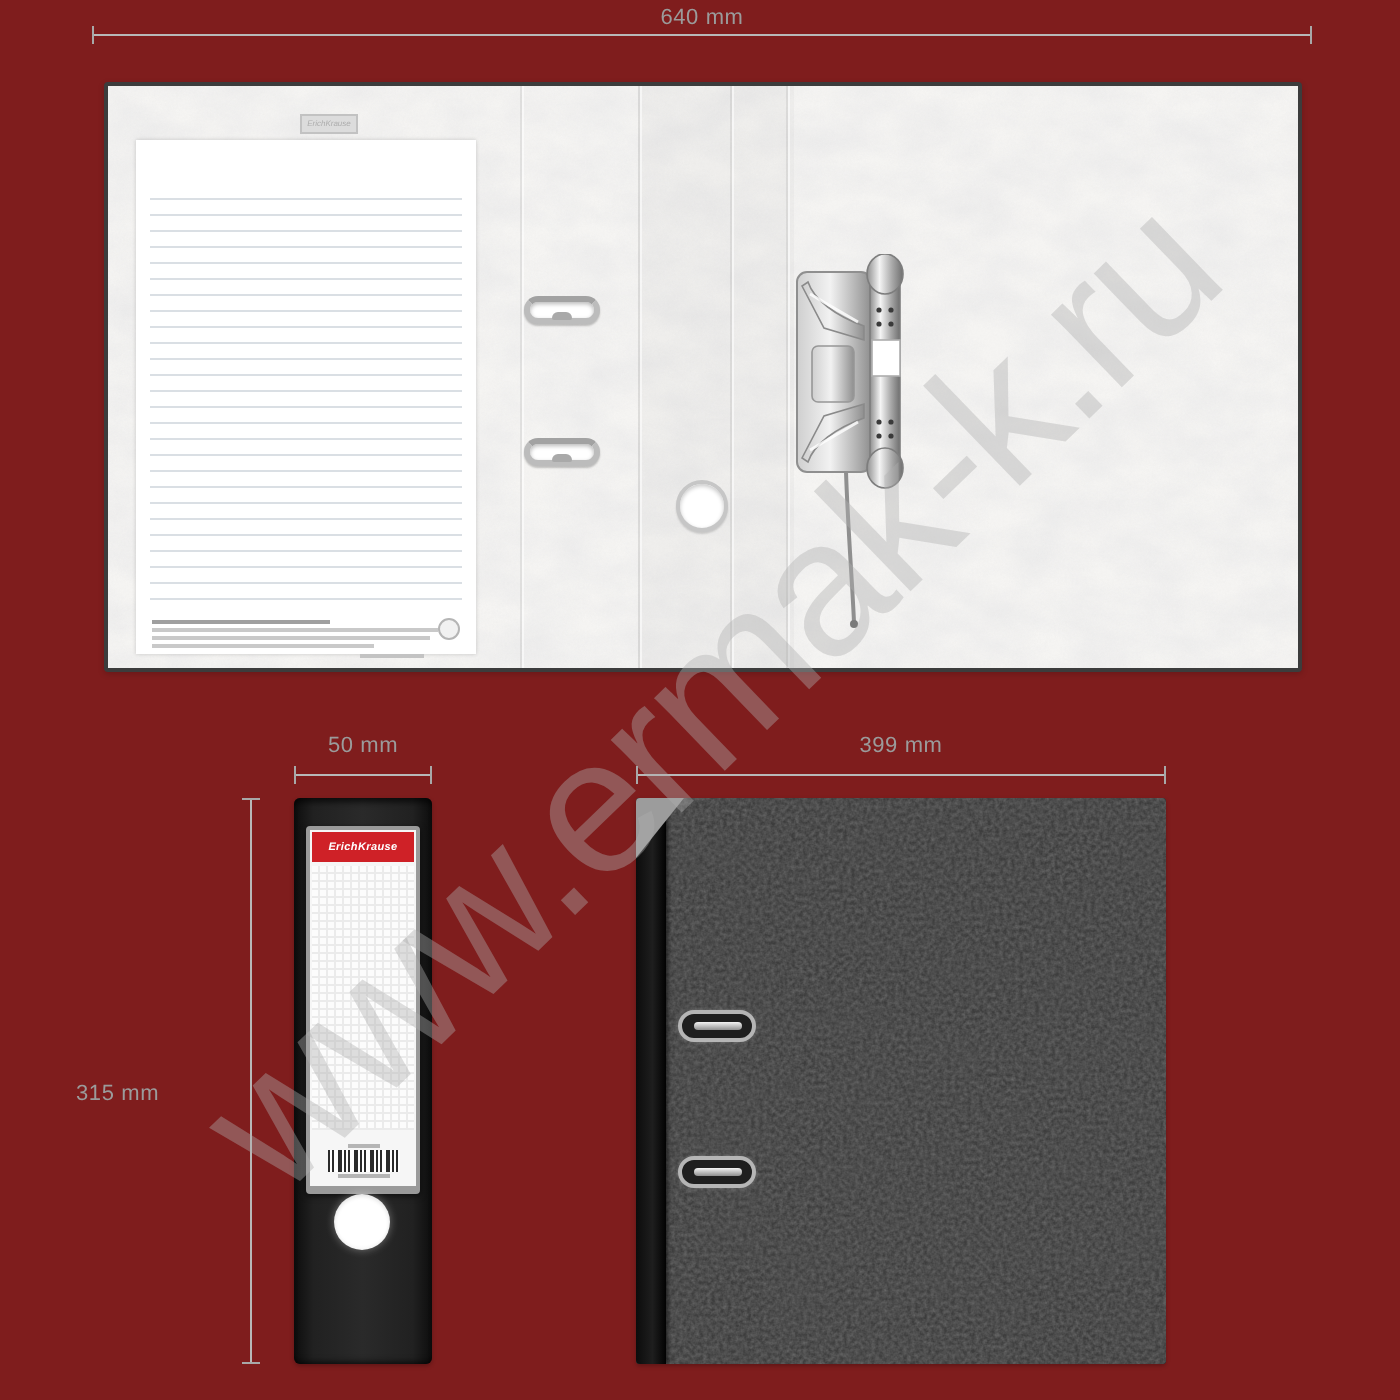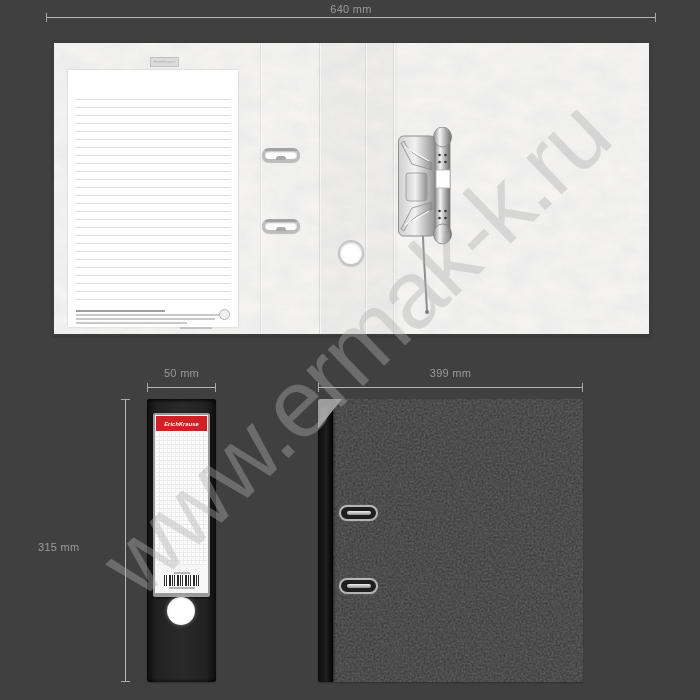--- a/index.html
+++ b/index.html
@@ -1,16 +1,16 @@
 <!DOCTYPE html>
 <html><head>
 <meta charset="utf-8">
 <style>
   html,body{margin:0;padding:0;background:#fff;}
-  .canvas{position:relative;width:700px;height:700px;background:#404040;overflow:hidden;
+  .canvas{position:relative;width:700px;height:700px;background:#7f1d1d;overflow:hidden;
           font-family:"Liberation Sans", sans-serif;}
   
   .dim-label{position:absolute;font-size:11px;color:#9b9b9b;letter-spacing:.3px;text-align:center;}
   .hline{position:absolute;height:1px;background:#b8b8b8;}
   .vline{position:absolute;width:1px;background:#b8b8b8;}
   .vtick{position:absolute;width:1px;height:9px;background:#a8a8a8;}
   .htick{position:absolute;width:9px;height:1px;background:#a8a8a8;}
   
   .open-binder{position:absolute;left:52px;top:41px;width:599px;height:295px;
       background:#f4f3f1;border:2px solid #3c3c3c;border-radius:2px;box-sizing:border-box;

